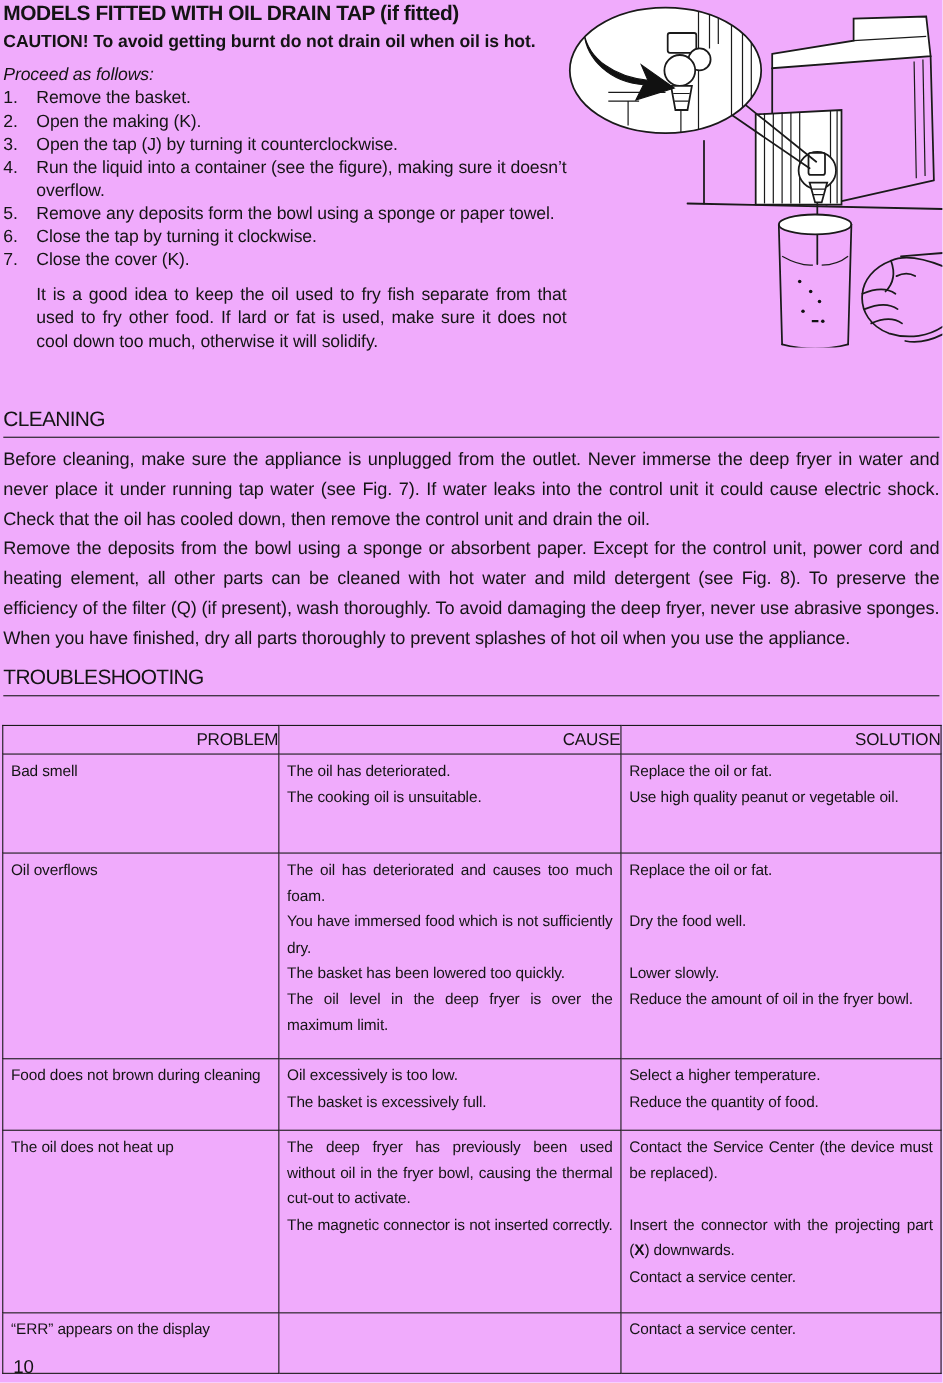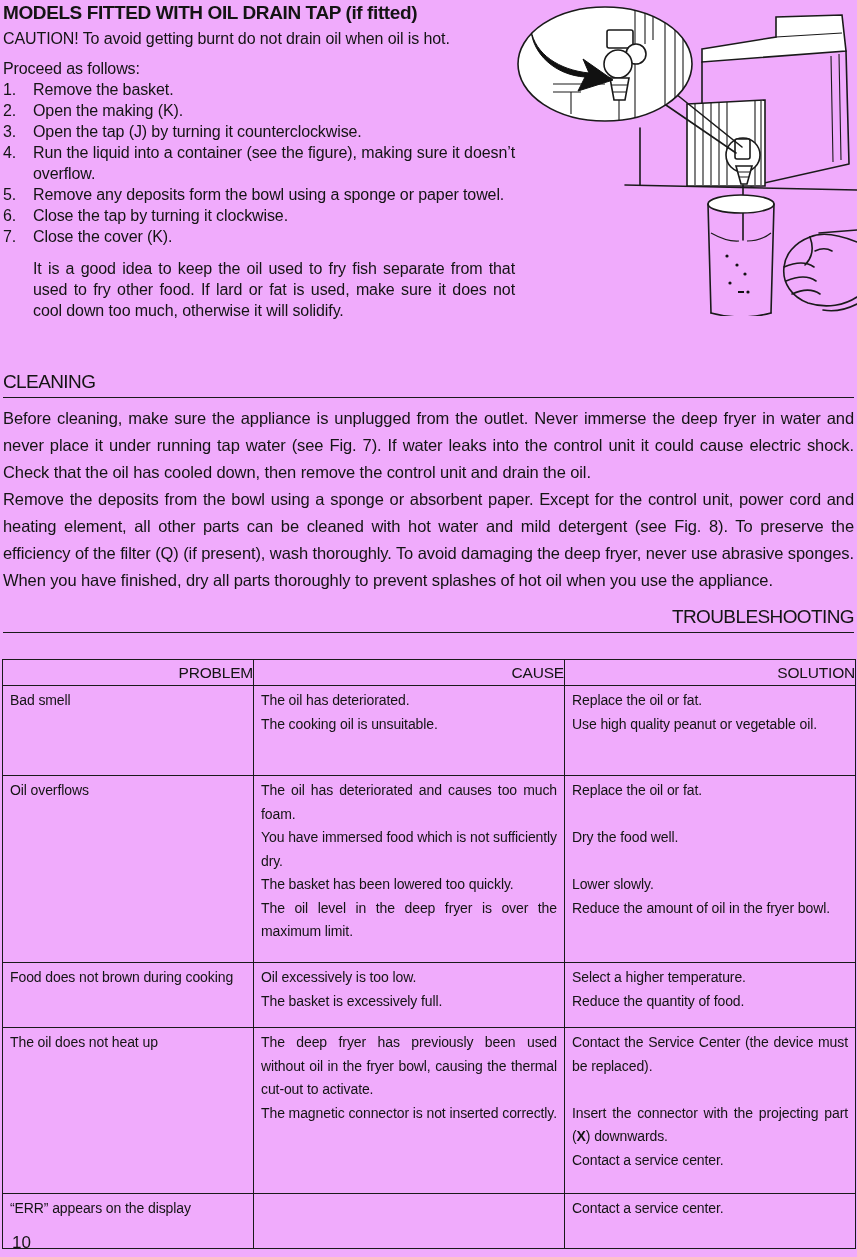--- a/index.html
+++ b/index.html
@@ -4,36 +4,36 @@
 <style>
   html,body{margin:0;padding:0;background:#fff;}
   .page{
     position:relative;width:857px;height:1257px;background:#f0abfc;
     color:#141414;font-family:"Liberation Sans",sans-serif;overflow:hidden;
   }
   
   .drain-col{position:absolute;left:3px;top:2px;width:512px;}
   .sec-title{font-size:19px;font-weight:bold;letter-spacing:-0.4px;margin:0 0 4px 0;}
   .body-text{font-size:16px;line-height:21px;text-align:justify;letter-spacing:-0.1px;}
-  .caution{margin:3px 0 0 0;}
-  .proceed{margin:9px 0 0 0;}
+  .caution{margin:3px 0 0 0;font-weight:bold;}
+  .proceed{margin:9px 0 0 0;font-style:italic;}
   .step{display:flex;}
   .step-num{flex:0 0 30px;}
   .step-text{flex:1;text-align:justify;}
   .note{margin:11px 0 0 0;padding-left:30px;}
   
   .figure{position:absolute;left:515px;top:4px;width:342px;height:312px;}
   
   .ruled-head{position:absolute;left:3px;width:851px;}
   .ruled-head h2{
     margin:0;font-size:19px;font-weight:normal;letter-spacing:-0.6px;
     border-bottom:1.5px solid #1a1a1a;padding-bottom:4px;
   }
   .cleaning-wrap{top:371px;}
-  .trouble-wrap{top:606px;text-align:right;}
+  .trouble-wrap{top:606px;}
   .clean-par{font-size:16.5px;line-height:27px;text-align:justify;letter-spacing:-0.1px;margin:0;}
   .clean-pars{margin-top:7px;}
   
   .ts-table{
     position:absolute;left:2px;top:659px;width:853px;
     border-collapse:collapse;table-layout:fixed;
   }
   .ts-table th,.ts-table td{border:1.5px solid #1a1a1a;}
   .ts-table th{
     height:25px;font-size:15.5px;font-weight:normal;text-align:right;
@@ -221,21 +221,21 @@
             <div class="cell-para">Replace the oil or fat.</div>
             <div class="cell-para"></div>
             <div class="cell-para">Dry the food well.</div>
             <div class="cell-para"></div>
             <div class="cell-para">Lower slowly.</div>
             <div class="cell-para">Reduce the amount of oil in the fryer bowl.</div>
           </td>
         </tr>
         <tr>
           <td>
-            <div class="cell-para">Food does not brown during cooking</div>
+            <div class="cell-para">Food does not brown during cleaning</div>
           </td>
           <td>
             <div class="cell-para">Oil excessively is too low.</div>
             <div class="cell-para">The basket is excessively full.</div>
           </td>
           <td>
             <div class="cell-para">Select a higher temperature.</div>
             <div class="cell-para">Reduce the quantity of food.</div>
           </td>
         </tr>

